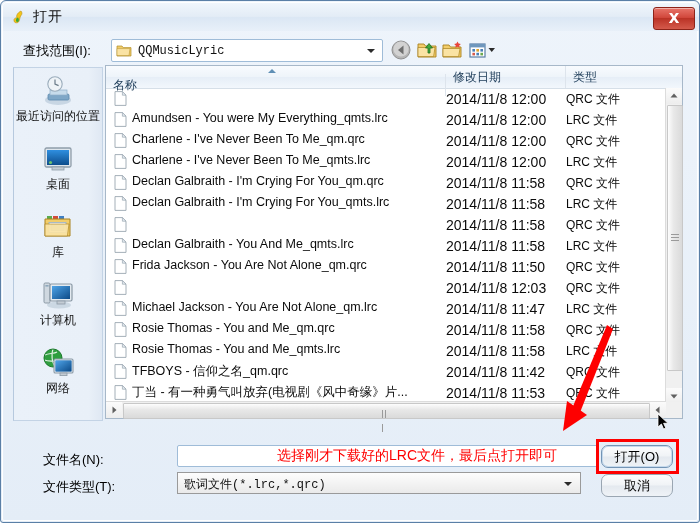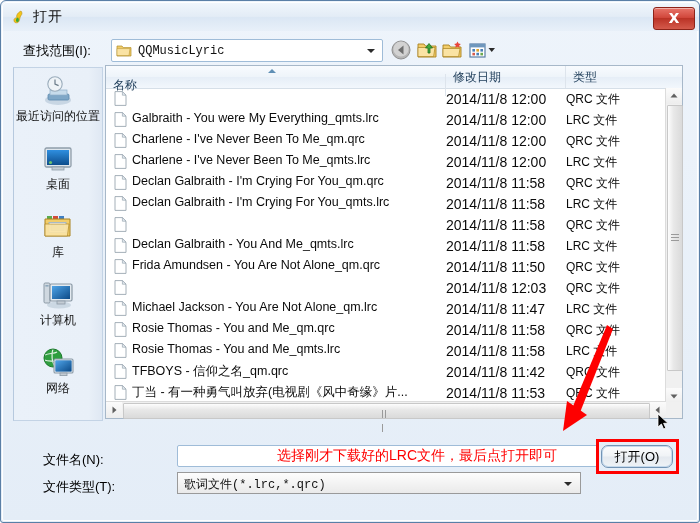--- a/index.html
+++ b/index.html
@@ -578,21 +578,21 @@
               <path d="M8.4 0.6 L8.4 4.2 L12 4.2 Z" fill="#e8edf2" stroke="#9aa6b0" stroke-width="0.7"></path>
             </svg></span>
           <span class="fr-date">2014/11/8 12:00</span>
           <span class="fr-type">QRC 文件</span>
         </div>
         <div class="file-row">
           <span class="fr-icon"><svg width="13" height="15" viewBox="0 0 13 15">
               <path d="M1 0.6 L8.4 0.6 L12 4.2 L12 14.4 L1 14.4 Z" fill="#ffffff" stroke="#9aa6b0" stroke-width="0.9"></path>
               <path d="M8.4 0.6 L8.4 4.2 L12 4.2 Z" fill="#e8edf2" stroke="#9aa6b0" stroke-width="0.7"></path>
             </svg></span>
-          <span class="fr-name">Galbraith - You were My Everything_qmts.lrc</span>
+          <span class="fr-name">Amundsen - You were My Everything_qmts.lrc</span>
           <span class="fr-date">2014/11/8 12:00</span>
           <span class="fr-type">LRC 文件</span>
         </div>
         <div class="file-row">
           <span class="fr-icon"><svg width="13" height="15" viewBox="0 0 13 15">
               <path d="M1 0.6 L8.4 0.6 L12 4.2 L12 14.4 L1 14.4 Z" fill="#ffffff" stroke="#9aa6b0" stroke-width="0.9"></path>
               <path d="M8.4 0.6 L8.4 4.2 L12 4.2 Z" fill="#e8edf2" stroke="#9aa6b0" stroke-width="0.7"></path>
             </svg></span>
           <span class="fr-name">Charlene - I've Never Been To Me_qm.qrc</span>
           <span class="fr-date">2014/11/8 12:00</span>
@@ -640,21 +640,21 @@
             </svg></span>
           <span class="fr-name">Declan Galbraith - You And Me_qmts.lrc</span>
           <span class="fr-date">2014/11/8 11:58</span>
           <span class="fr-type">LRC 文件</span>
         </div>
         <div class="file-row">
           <span class="fr-icon"><svg width="13" height="15" viewBox="0 0 13 15">
               <path d="M1 0.6 L8.4 0.6 L12 4.2 L12 14.4 L1 14.4 Z" fill="#ffffff" stroke="#9aa6b0" stroke-width="0.9"></path>
               <path d="M8.4 0.6 L8.4 4.2 L12 4.2 Z" fill="#e8edf2" stroke="#9aa6b0" stroke-width="0.7"></path>
             </svg></span>
-          <span class="fr-name">Frida Amundsen - You Are Not Alone_qm.qrc</span>
+          <span class="fr-name">Frida Jackson - You Are Not Alone_qm.qrc</span>
           <span class="fr-date">2014/11/8 11:50</span>
           <span class="fr-type">QRC 文件</span>
         </div>
         <div class="file-row">
           <span class="fr-icon"><svg width="13" height="15" viewBox="0 0 13 15">
               <path d="M1 0.6 L8.4 0.6 L12 4.2 L12 14.4 L1 14.4 Z" fill="#ffffff" stroke="#9aa6b0" stroke-width="0.9"></path>
               <path d="M8.4 0.6 L8.4 4.2 L12 4.2 Z" fill="#e8edf2" stroke="#9aa6b0" stroke-width="0.7"></path>
             </svg></span>
           <span class="fr-date">2014/11/8 12:03</span>
           <span class="fr-type">QRC 文件</span>
@@ -749,20 +749,21 @@
   <div id="filename-input" title=""></div>
   <span id="annotation-text">选择刚才下载好的LRC文件，最后点打开即可</span>
 
   <span id="label-filetype">文件类型(T):</span>
   <div id="filetype-combo">
     <span id="filetype-text">歌词文件(*.lrc,*.qrc)</span>
     <span id="filetype-arrow"></span>
   </div>
 
   <div class="dlg-btn" id="btn-open">打开(O)</div>
+  <div class="dlg-btn" id="btn-cancel">取消</div>
 
   <div id="open-highlight"></div>
 
   <div id="red-arrow">
     <svg width="60" height="110" viewBox="0 0 60 110">
       <path d="M50 2 L56 6 L22 92 L14 88 Z" fill="#fe0000"></path>
       <path d="M6 108 L10 78 L30 92 Z" fill="#fe0000"></path>
     </svg>
   </div>
 

